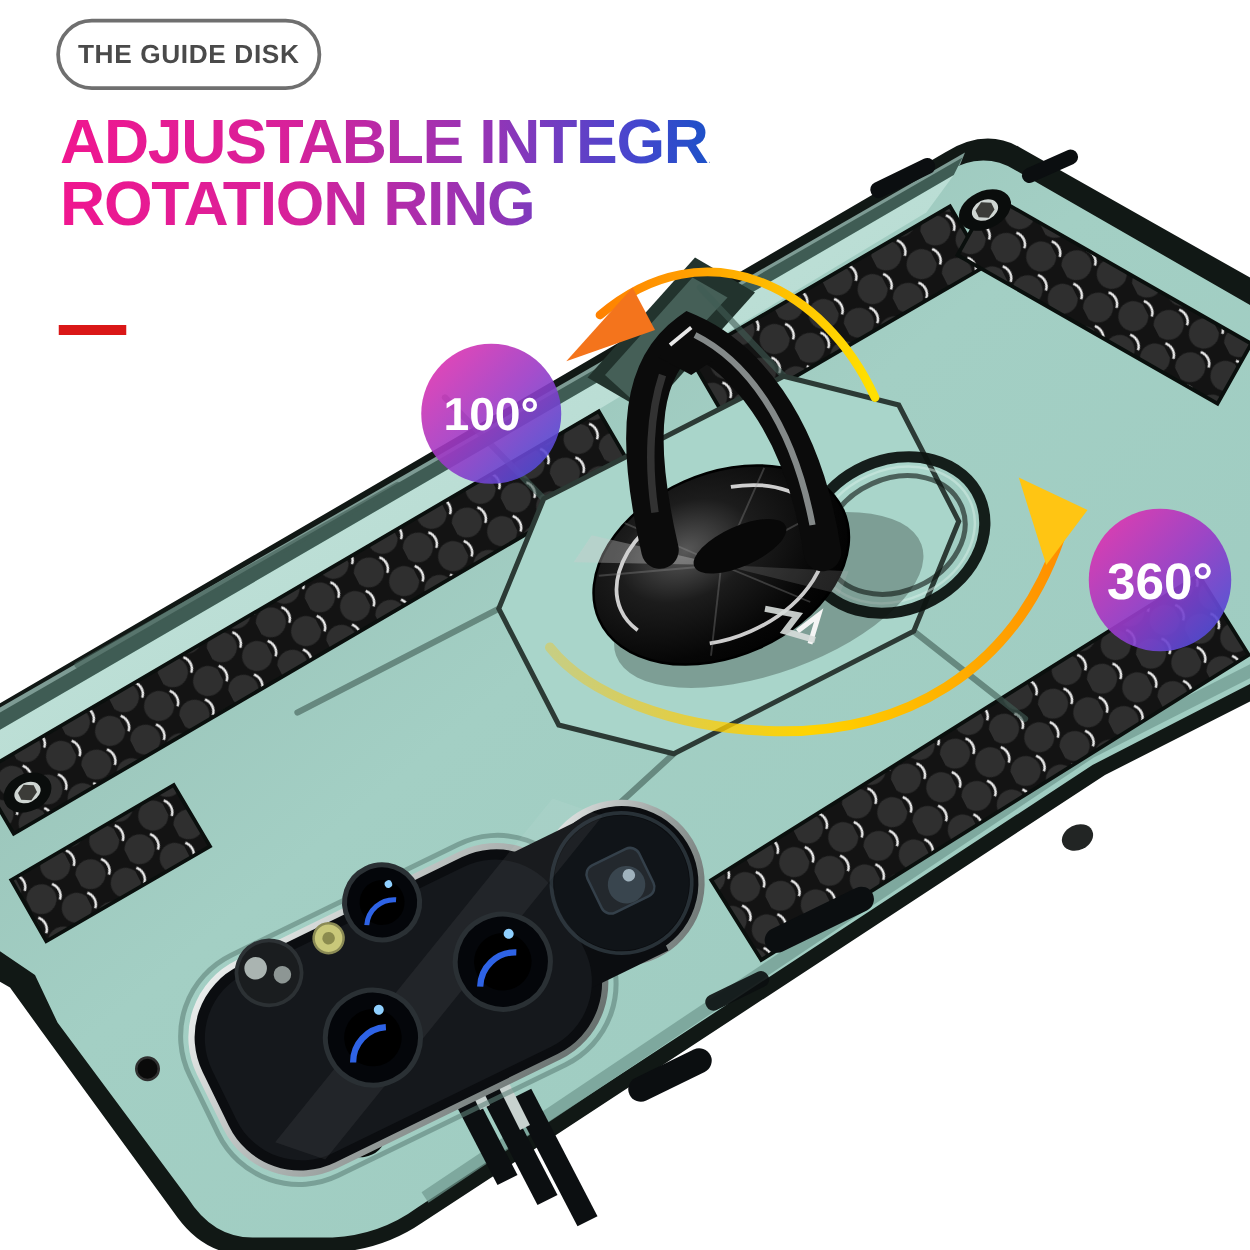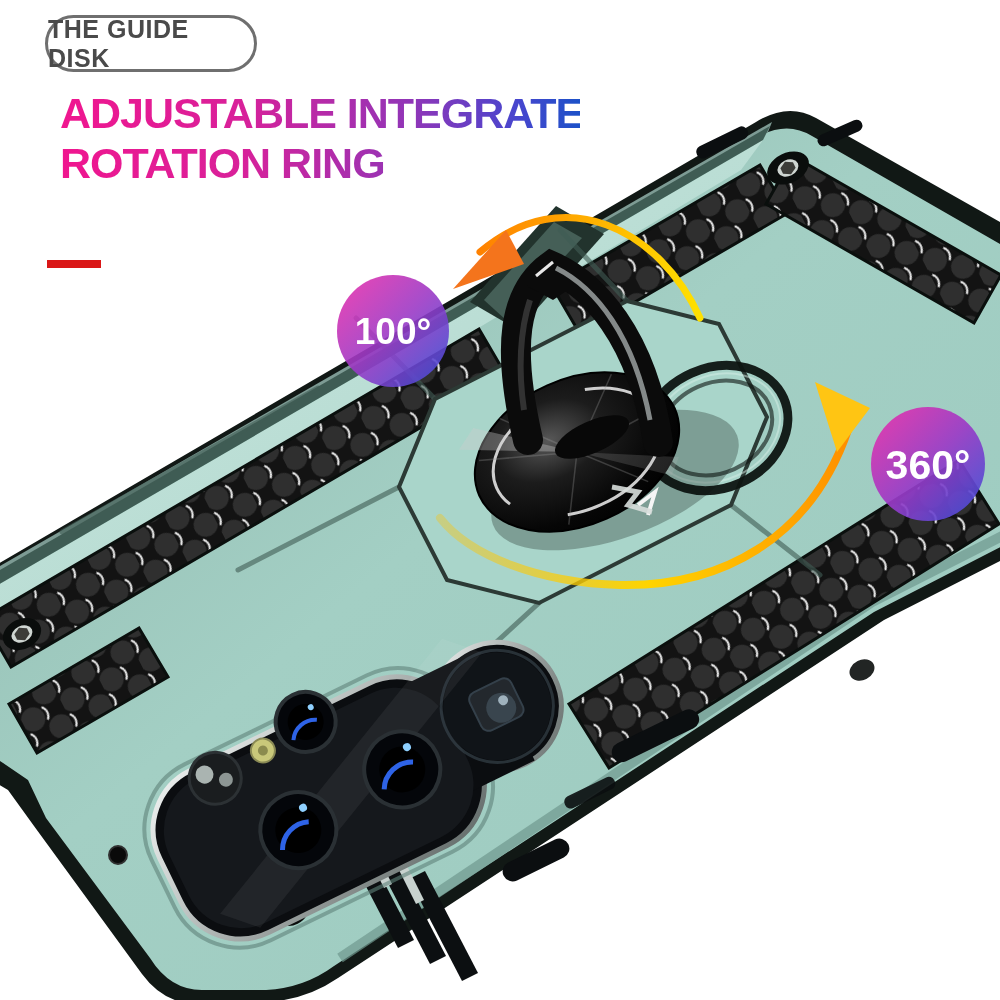--- a/index.html
+++ b/index.html
@@ -2,23 +2,23 @@
 <html><head>
 <meta charset="utf-8">
 <style>
   html,body{margin:0;padding:0;background:#ffffff;}
   #stage{position:relative;width:1000px;height:1000px;background:#ffffff;overflow:hidden;
          font-family:"Liberation Sans",sans-serif;}
   #case-svg{position:absolute;left:0;top:0;width:1000px;height:1000px;}
   .pill{position:absolute;left:45px;top:15px;width:212px;height:57px;
         border:3px solid #6f6f6f;border-radius:32px;box-sizing:border-box;
         display:flex;align-items:center;justify-content:center;
-        font-size:25px;font-weight:bold;color:#4a4a4a;letter-spacing:.5px;background:#fff;}
-  .headline{position:absolute;left:60px;top:88px;width:520px;
-        font-size:43px;line-height:50px;font-weight:bold;letter-spacing:-1px;
+        font-size:21px;font-weight:bold;color:#4a4a4a;letter-spacing:.5px;background:#fff;}
+  .headline{position:absolute;left:48px;top:88px;width:520px;
+        font-size:50px;line-height:50px;font-weight:bold;letter-spacing:-1px;
         background:linear-gradient(90deg,#f0168f 0%,#d8219a 35%,#8f36b8 68%,#4746ce 88%,#1c51c8 100%);
         -webkit-background-clip:text;background-clip:text;color:transparent;}
   .headline span{display:block;white-space:nowrap;}
   .red-dash{position:absolute;left:47px;top:260px;width:54px;height:8px;background:#da1717;}
   .badge-text{font-family:"Liberation Sans",sans-serif;font-weight:bold;fill:#ffffff;}
 </style>
 </head>
 <body>
 
 <div id="stage">

